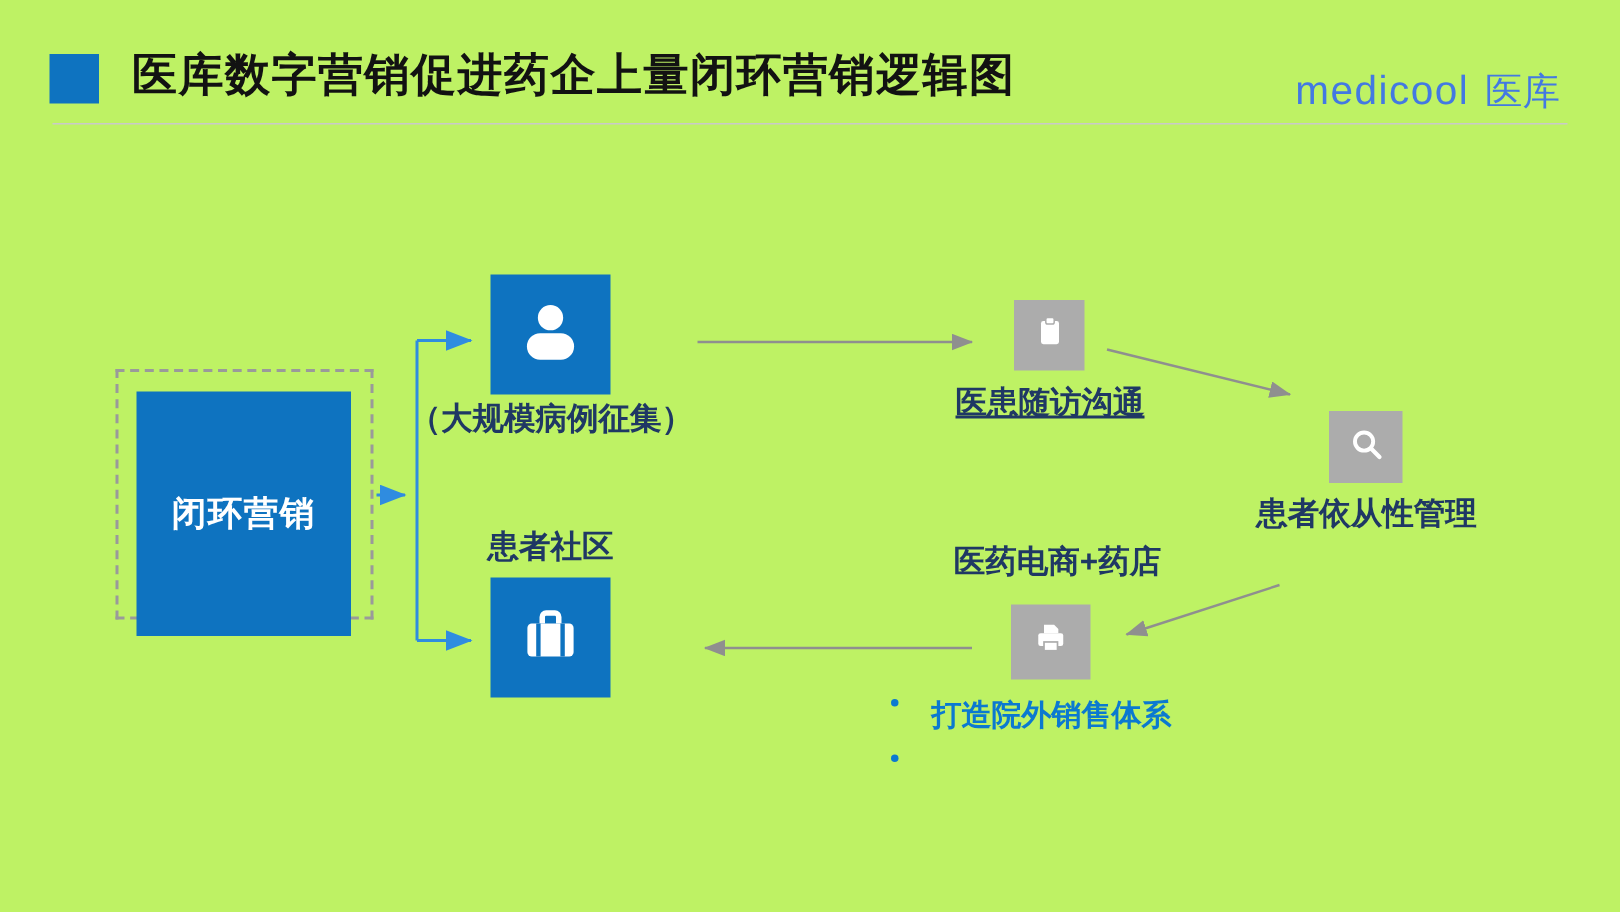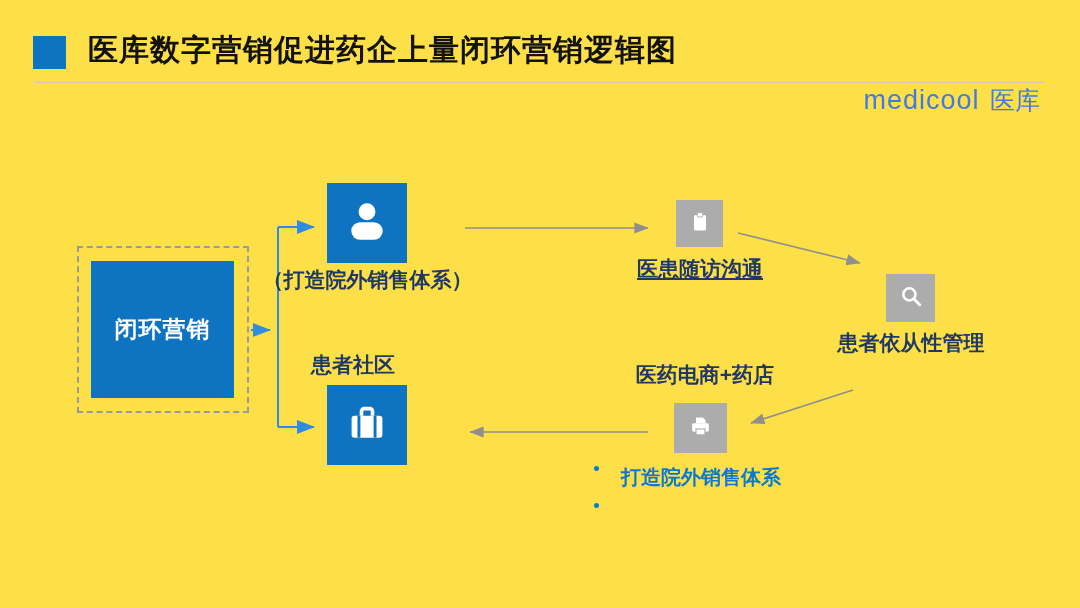--- a/index.html
+++ b/index.html
@@ -1,52 +1,52 @@
 <!DOCTYPE html>
 <html style="--primary-blue: #0E73C0; --connector-blue: #2F8CE0; --gray-box: #ACACAC; --arrow-gray: #8F8F8F; --label-navy: #1F3864; --bullet-blue: #0B79D0; --logo-blue: #4379E2; --title-text: #121212; --divider-gray: #C9C9C9; --dashed-border: #9A9A9A;"><head>
 <meta charset="utf-8">
 <style>
   html,body{margin:0;padding:0;background:#fff;}
   .slide{
-    position:relative;width:1080px;height:608px;background:#fde047;overflow:hidden;
+    position:relative;width:1080px;height:608px;background:#bef264;overflow:hidden;
     font-family:"Liberation Sans","DejaVu Sans",sans-serif;
   }
   
   .title-square{position:absolute;left:33px;top:36px;width:33px;height:33px;background:var(--primary-blue,#0E73C0);}
   .page-title{
     position:absolute;left:88px;top:30px;margin:0;font-size:30px;font-weight:700;
     color:var(--title-text,#111);letter-spacing:1px;white-space:nowrap;
   }
-  .logo{position:absolute;right:40px;top:44px;white-space:nowrap;margin-top:40px;}
+  .logo{position:absolute;right:40px;top:44px;white-space:nowrap;}
   .logo-en{font-size:27px;color:var(--logo-blue,#4379E2);letter-spacing:1px;}
   .logo-cn{font-size:25px;color:var(--logo-blue,#4379E2);margin-left:6px;}
   .header-divider{position:absolute;left:35px;right:35px;top:82px;height:1px;background:var(--divider-gray,#C9C9C9);}
   
   .wires{position:absolute;left:0;top:0;width:1080px;height:608px;z-index:1;}
   .node,.label,.dashed-frame{position:absolute;z-index:2;}
   .dashed-frame{
     left:77px;top:246px;width:172px;height:167px;
     border:2px dashed var(--dashed-border,#9A9A9A);box-sizing:border-box;
   }
   .root-box{
-    position:absolute;left:12px;top:13px;width:143px;height:137px;
+    position:absolute;left:12px;top:13px;width:143px;height:163px;
     background:var(--primary-blue,#0E73C0);display:flex;align-items:center;justify-content:center;
   }
   .root-box span{color:#fff;font-size:23px;font-weight:700;letter-spacing:1px;}
   .icon-box{display:flex;align-items:center;justify-content:center;}
   .icon-box.blue{background:var(--primary-blue,#0E73C0);}
   .icon-box.gray{background:var(--gray-box,#ACACAC);}
   .box-doctor{left:327px;top:183px;width:80px;height:80px;}
   .box-community{left:327px;top:385px;width:80px;height:80px;}
   .box-followup{left:676px;top:200px;width:47px;height:47px;}
   .box-compliance{left:886px;top:274px;width:49px;height:48px;}
   .box-ecommerce{left:674px;top:403px;width:53px;height:50px;}
   .label{color:var(--label-navy,#1F3864);font-weight:700;font-size:21px;text-align:center;line-height:26px;white-space:nowrap;}
   .lbl-doctor{left:240px;top:267px;width:255px;}
-  .lbl-community{left:273px;top:352px;width:160px;}
+  .lbl-community{left:287px;top:352px;width:160px;}
   .lbl-followup{left:600px;top:256px;width:200px;text-decoration:underline;}
   .lbl-compliance{left:820px;top:330px;width:182px;}
   .lbl-ecommerce{left:615px;top:362px;width:180px;}
   
   .bullets{position:absolute;left:588px;top:466px;z-index:2;}
   .bullet-row{display:flex;align-items:flex-start;margin-bottom:15px;}
   .bullet-dot{width:5px;height:5px;border-radius:50%;background:var(--bullet-blue,#0B79D0);margin:0 22px 0 6px;flex:none;}
   .bullet-text{color:var(--bullet-blue,#0B79D0);font-size:20px;font-weight:700;line-height:22px;white-space:nowrap;}
   
   .stroke-gray{stroke:var(--arrow-gray,#8F8F8F);stroke-width:1.6;fill:none;}
@@ -99,21 +99,21 @@
 
   <div class="node icon-box blue box-doctor">
     <span>
       <svg width="46" height="46" viewBox="0 0 24 24">
         <circle cx="12" cy="7.2" r="4.4" fill="#fff"></circle>
         <rect x="3.8" y="12.6" width="16.4" height="9.2" rx="4.6" fill="#fff"></rect>
       </svg>
     </span>
   </div>
   <div class="label lbl-doctor">
-    <div>（打造院外销售体系）</div>
+    <div>（大规模病例征集）</div>
   </div>
 
   <div class="label lbl-community">患者社区</div>
   <div class="node icon-box blue box-community">
     <span>
       <svg width="44" height="44" viewBox="0 0 24 24">
         <path d="M9 8 V5.6 a1.4 1.4 0 0 1 1.4 -1.4 h3.2 a1.4 1.4 0 0 1 1.4 1.4 V8" fill="none" stroke="#fff" stroke-width="2"></path>
         <rect x="3.6" y="8" width="16.8" height="12" rx="1.6" fill="#fff"></rect>
         <line x1="7.6" y1="8" x2="7.6" y2="20" stroke="var(--primary-blue,#0E73C0)" stroke-width="1.6"></line>
         <line x1="16.4" y1="8" x2="16.4" y2="20" stroke="var(--primary-blue,#0E73C0)" stroke-width="1.6"></line>

